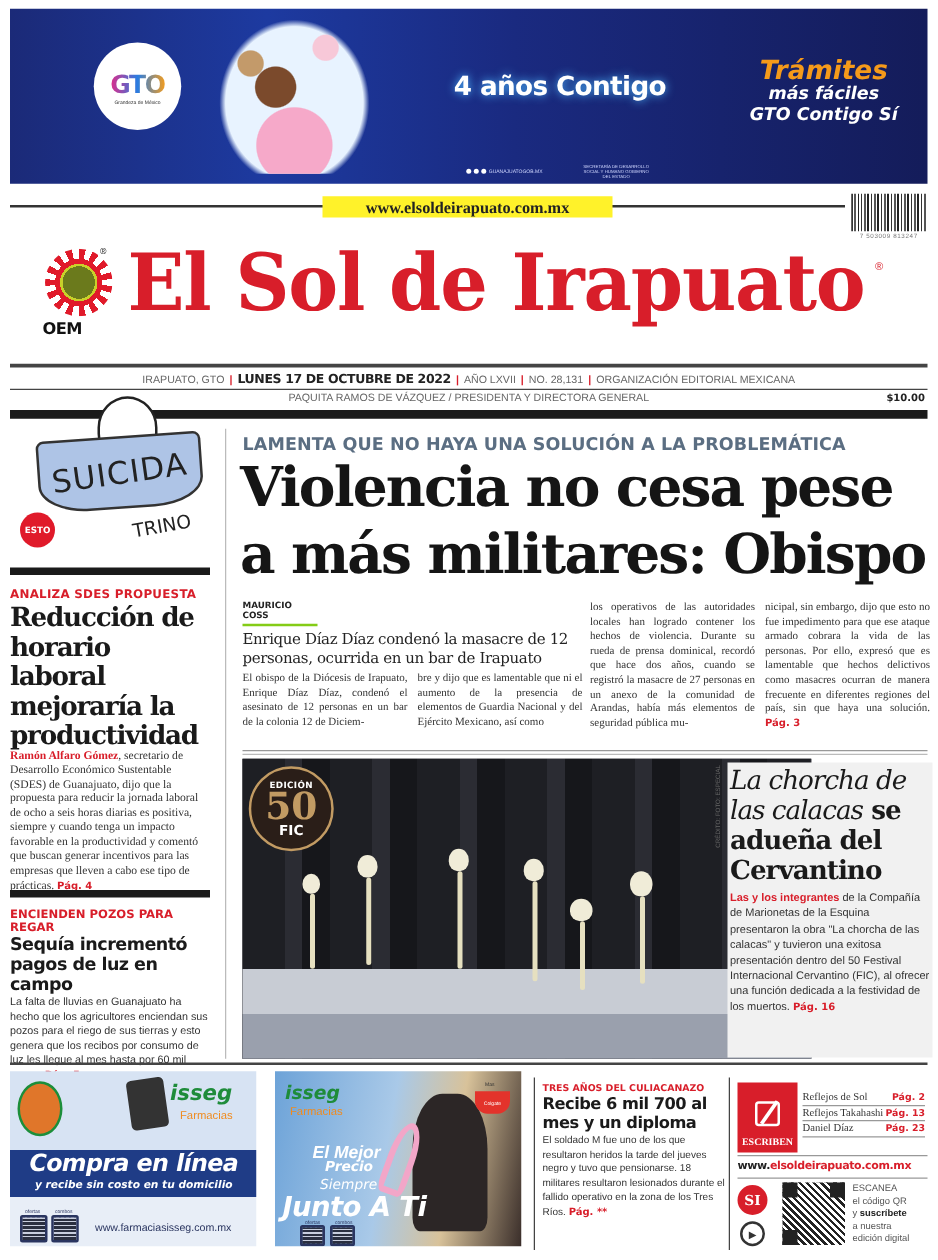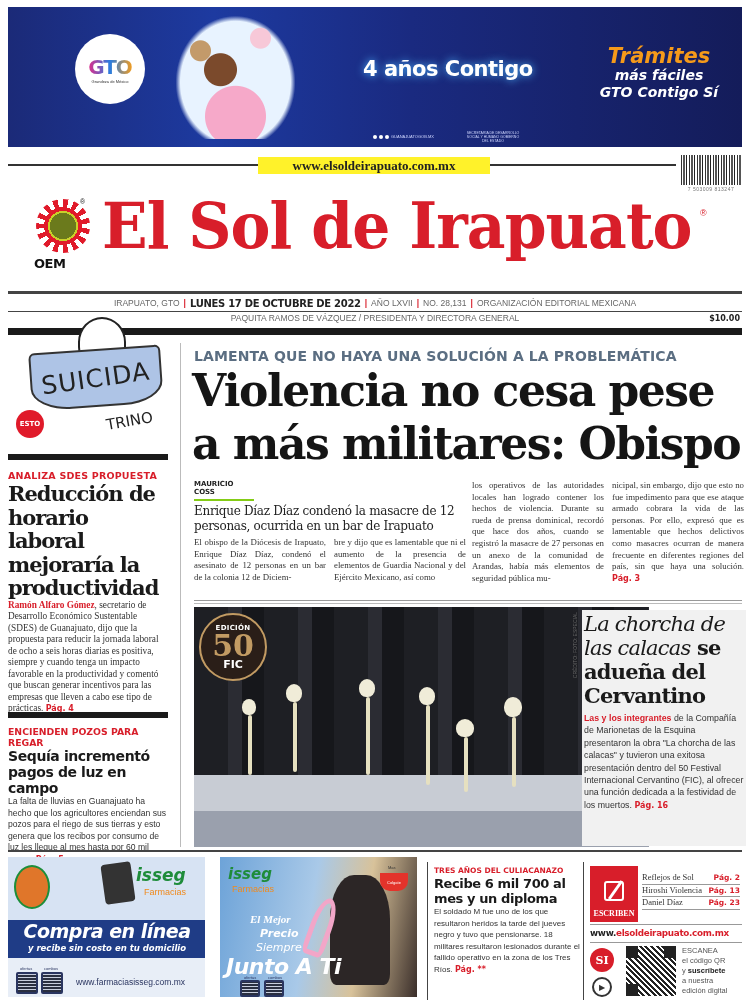--- a/index.html
+++ b/index.html
@@ -258,21 +258,21 @@
   .ad1 .url { position: absolute; left: 68px; top: 120px; font-family: "Liberation Sans", sans-serif; font-size: 8.5px; color: #2a3560; }
 
   .ad2 {
     position: absolute; left: 220px; top: 857px; width: 197px; height: 140px; overflow: hidden;
     background: linear-gradient(100deg, #6da3d8 0%, #a9c9e8 45%, #d8c29a 70%, #3a2e2a 100%);
   }
   .ad2 .woman { position: absolute; left: 110px; top: 18px; width: 60px; height: 110px; background: #2c2626; border-radius: 40% 40% 10% 10%; }
   .ad2 .ribbon-pink { position: absolute; left: 90px; top: 40px; width: 22px; height: 60px; border: 5px solid #f2a6c8; border-radius: 50% 50% 20% 20%; transform: rotate(20deg); }
   .ad2 .colgate { position: absolute; left: 160px; top: 16px; width: 28px; height: 18px; background: #e3332b; border-radius: 0 0 10px 10px; color: #fff; font-size: 4px; font-family: "Liberation Sans", sans-serif; display: flex; align-items: center; justify-content: center; }
   .ad2 .colgate-mas { position: absolute; left: 168px; top: 8px; font-size: 4px; color: #333; font-family: "Liberation Sans", sans-serif; }
-  .ad2 .line1 { position: absolute; left: 30px; top: 56px; font-family: Liberation Serif, serif; font-style: italic; font-weight: bold; font-size: 11px; color: #fff; }
+  .ad2 .line1 { position: absolute; left: 30px; top: 56px; font-family: Liberation Sans, sans-serif; font-style: italic; font-weight: bold; font-size: 14px; color: #fff; }
   .ad2 .line2 { position: absolute; left: 40px; top: 70px; font-family: "DejaVu Sans", sans-serif; font-style: italic; font-weight: bold; font-size: 11px; color: #fff; }
   .ad2 .line3 { position: absolute; left: 36px; top: 84px; font-family: "DejaVu Sans", sans-serif; font-style: italic; font-weight: normal; font-size: 11px; color: #fff; }
   .ad2 .line4 { position: absolute; left: 6px; top: 97px; font-family: "DejaVu Sans", sans-serif; font-style: italic; font-weight: bold; font-size: 22px; color: #fff; letter-spacing: -0.5px; }
 
   .vrule-b1 { position: absolute; left: 427px; top: 862px; width: 1px; height: 138px; background: #444; }
   .story3 { position: absolute; left: 434px; top: 866px; width: 146px; }
   .story3 .kicker { font-size: 7.5px; line-height: 10px; letter-spacing: 0; }
   .story3 h3 {
     font-family: "DejaVu Sans", sans-serif; font-weight: bold; font-size: 13px; line-height: 15px;
     letter-spacing: -0.4px; color: #1a1a1a;
@@ -488,21 +488,21 @@
 <div class="escriben-box">
   <div class="pencil"></div>
   <span class="lbl">ESCRIBEN</span>
 </div>
 <div class="columnists">
   <div class="row">
     <span>Reflejos de Sol</span>
     <span class="pg">Pág. 2</span>
   </div>
   <div class="row">
-    <span>Hiroshi Violencia</span>
+    <span>Reflejos Takahashi</span>
     <span class="pg">Pág. 13</span>
   </div>
   <div class="row">
     <span>Daniel Díaz</span>
     <span class="pg">Pág. 23</span>
   </div>
 </div>
 <div class="escribe-rule"></div>
 <div class="site-url"><span>www.</span><span class="red">elsoldeirapuato</span><span class="red">.com.mx</span></div>
 <div class="site-rule"></div>

